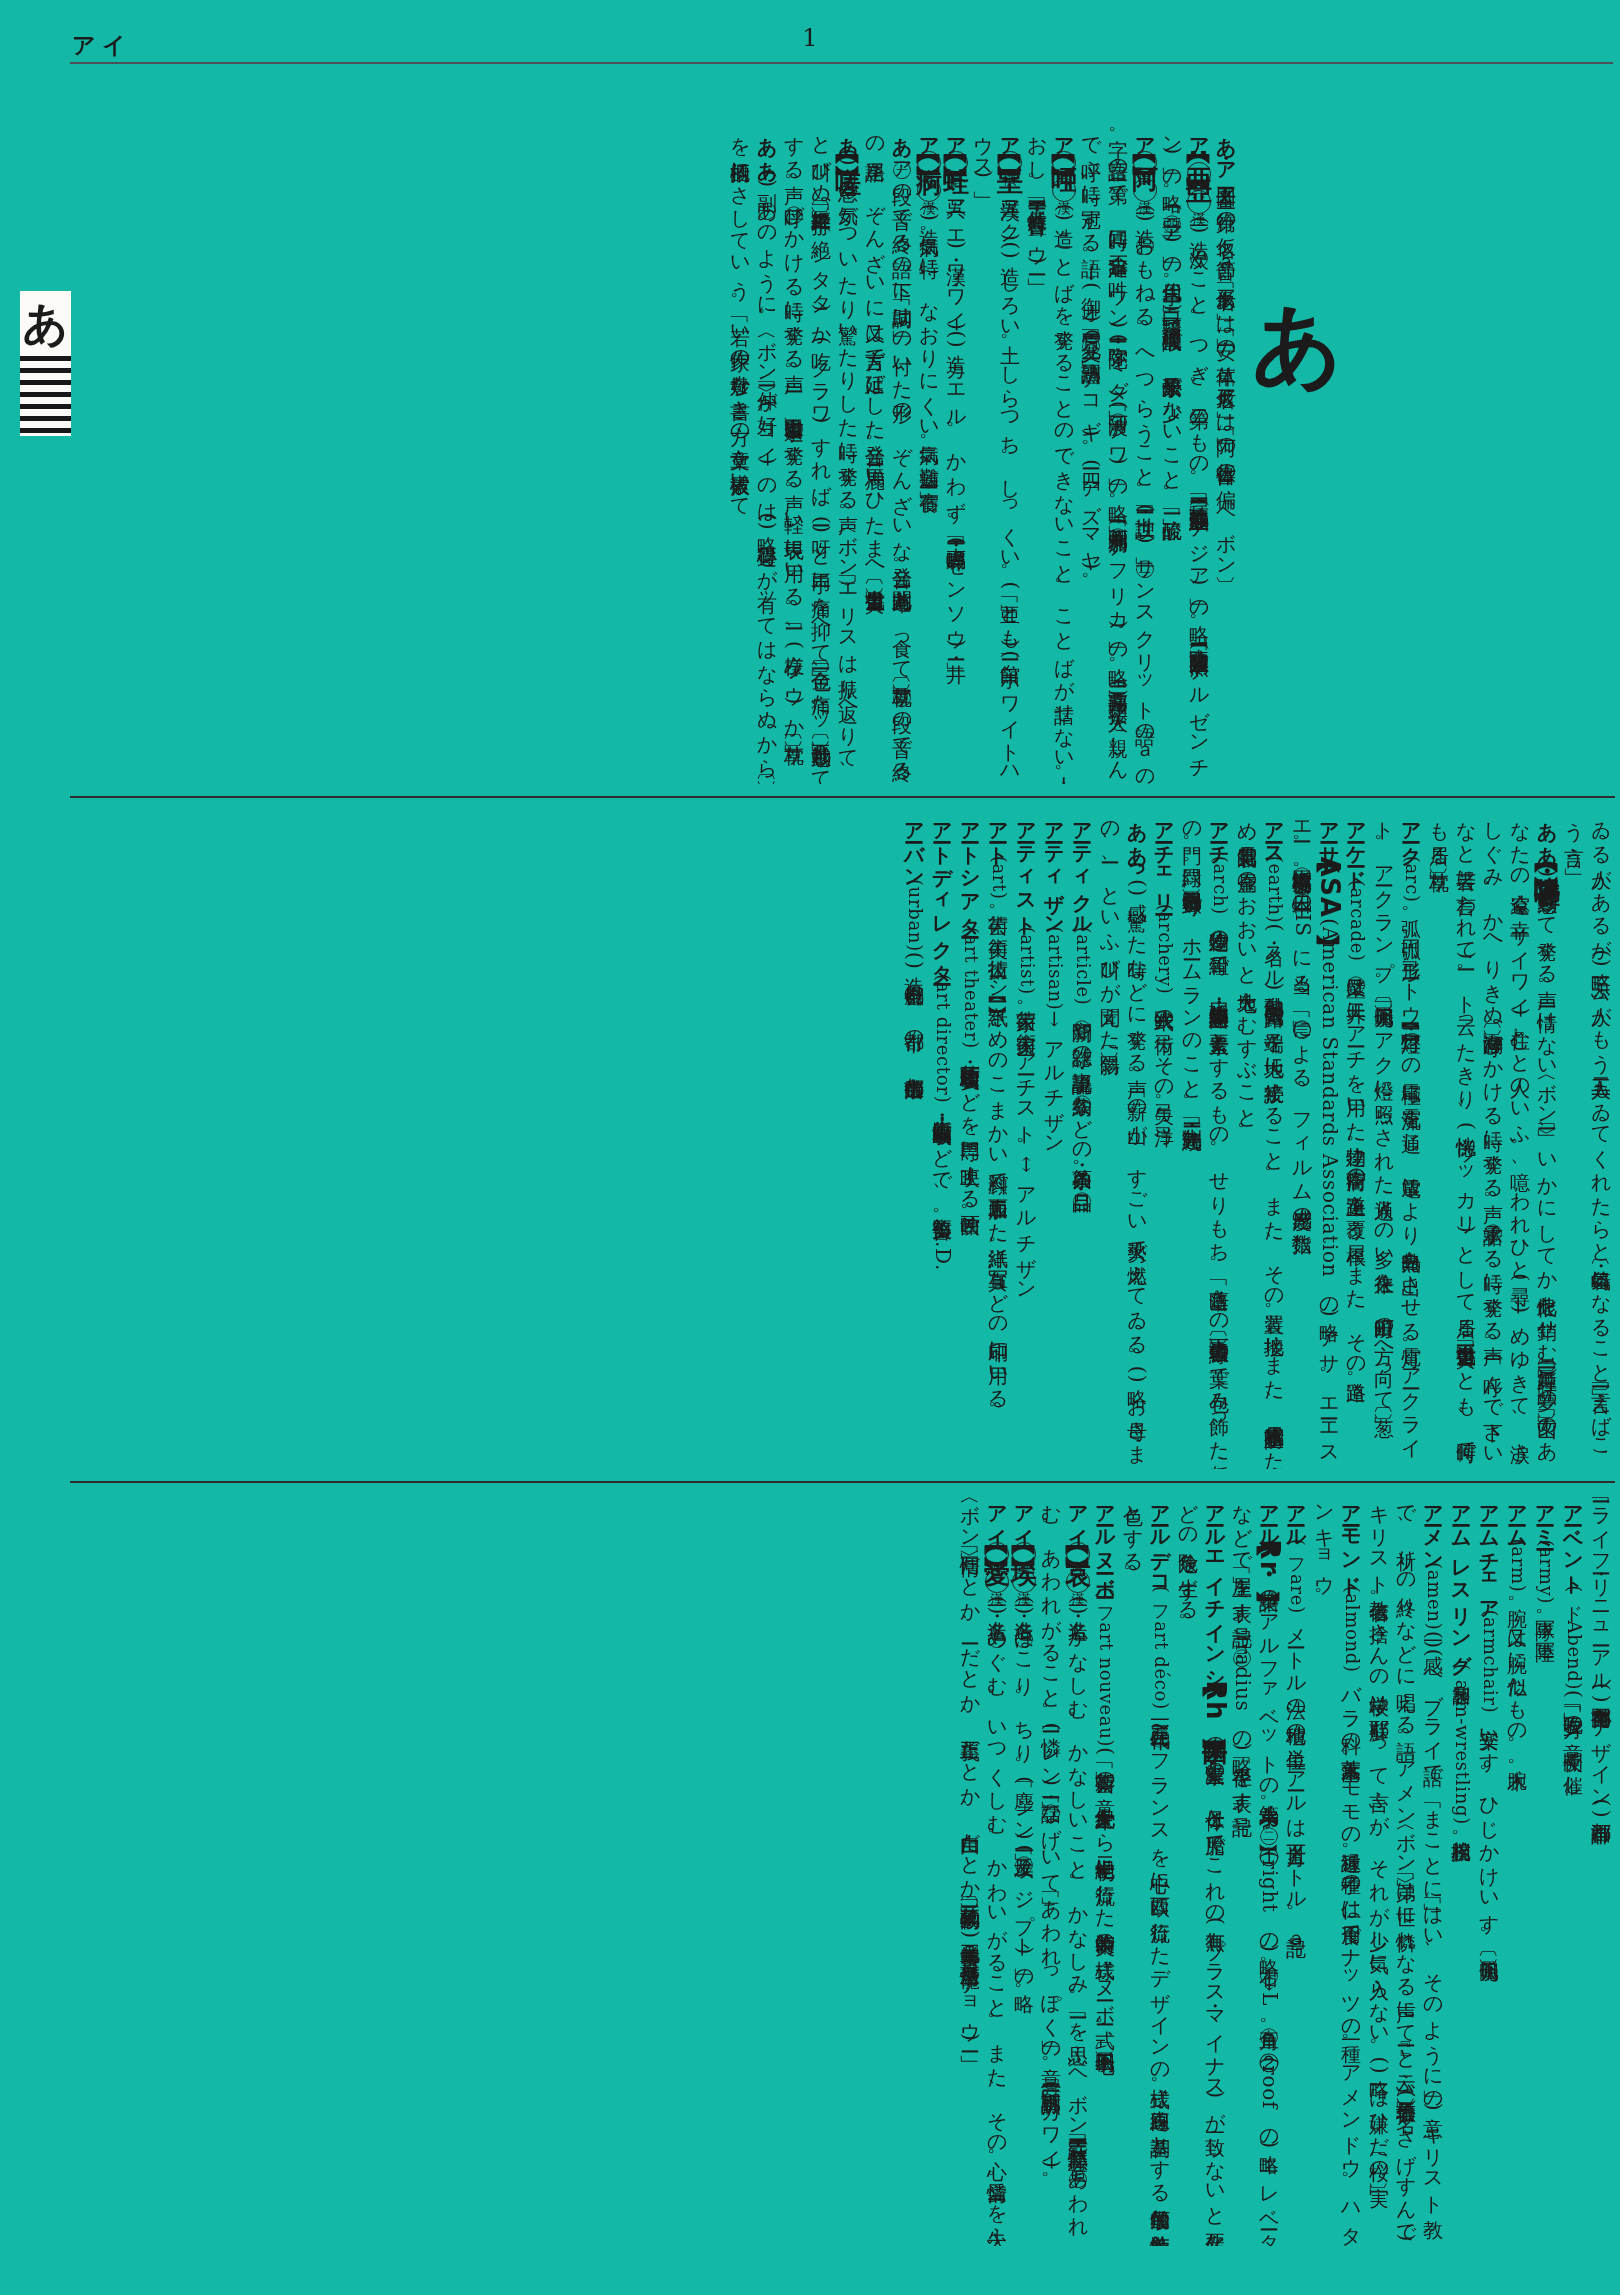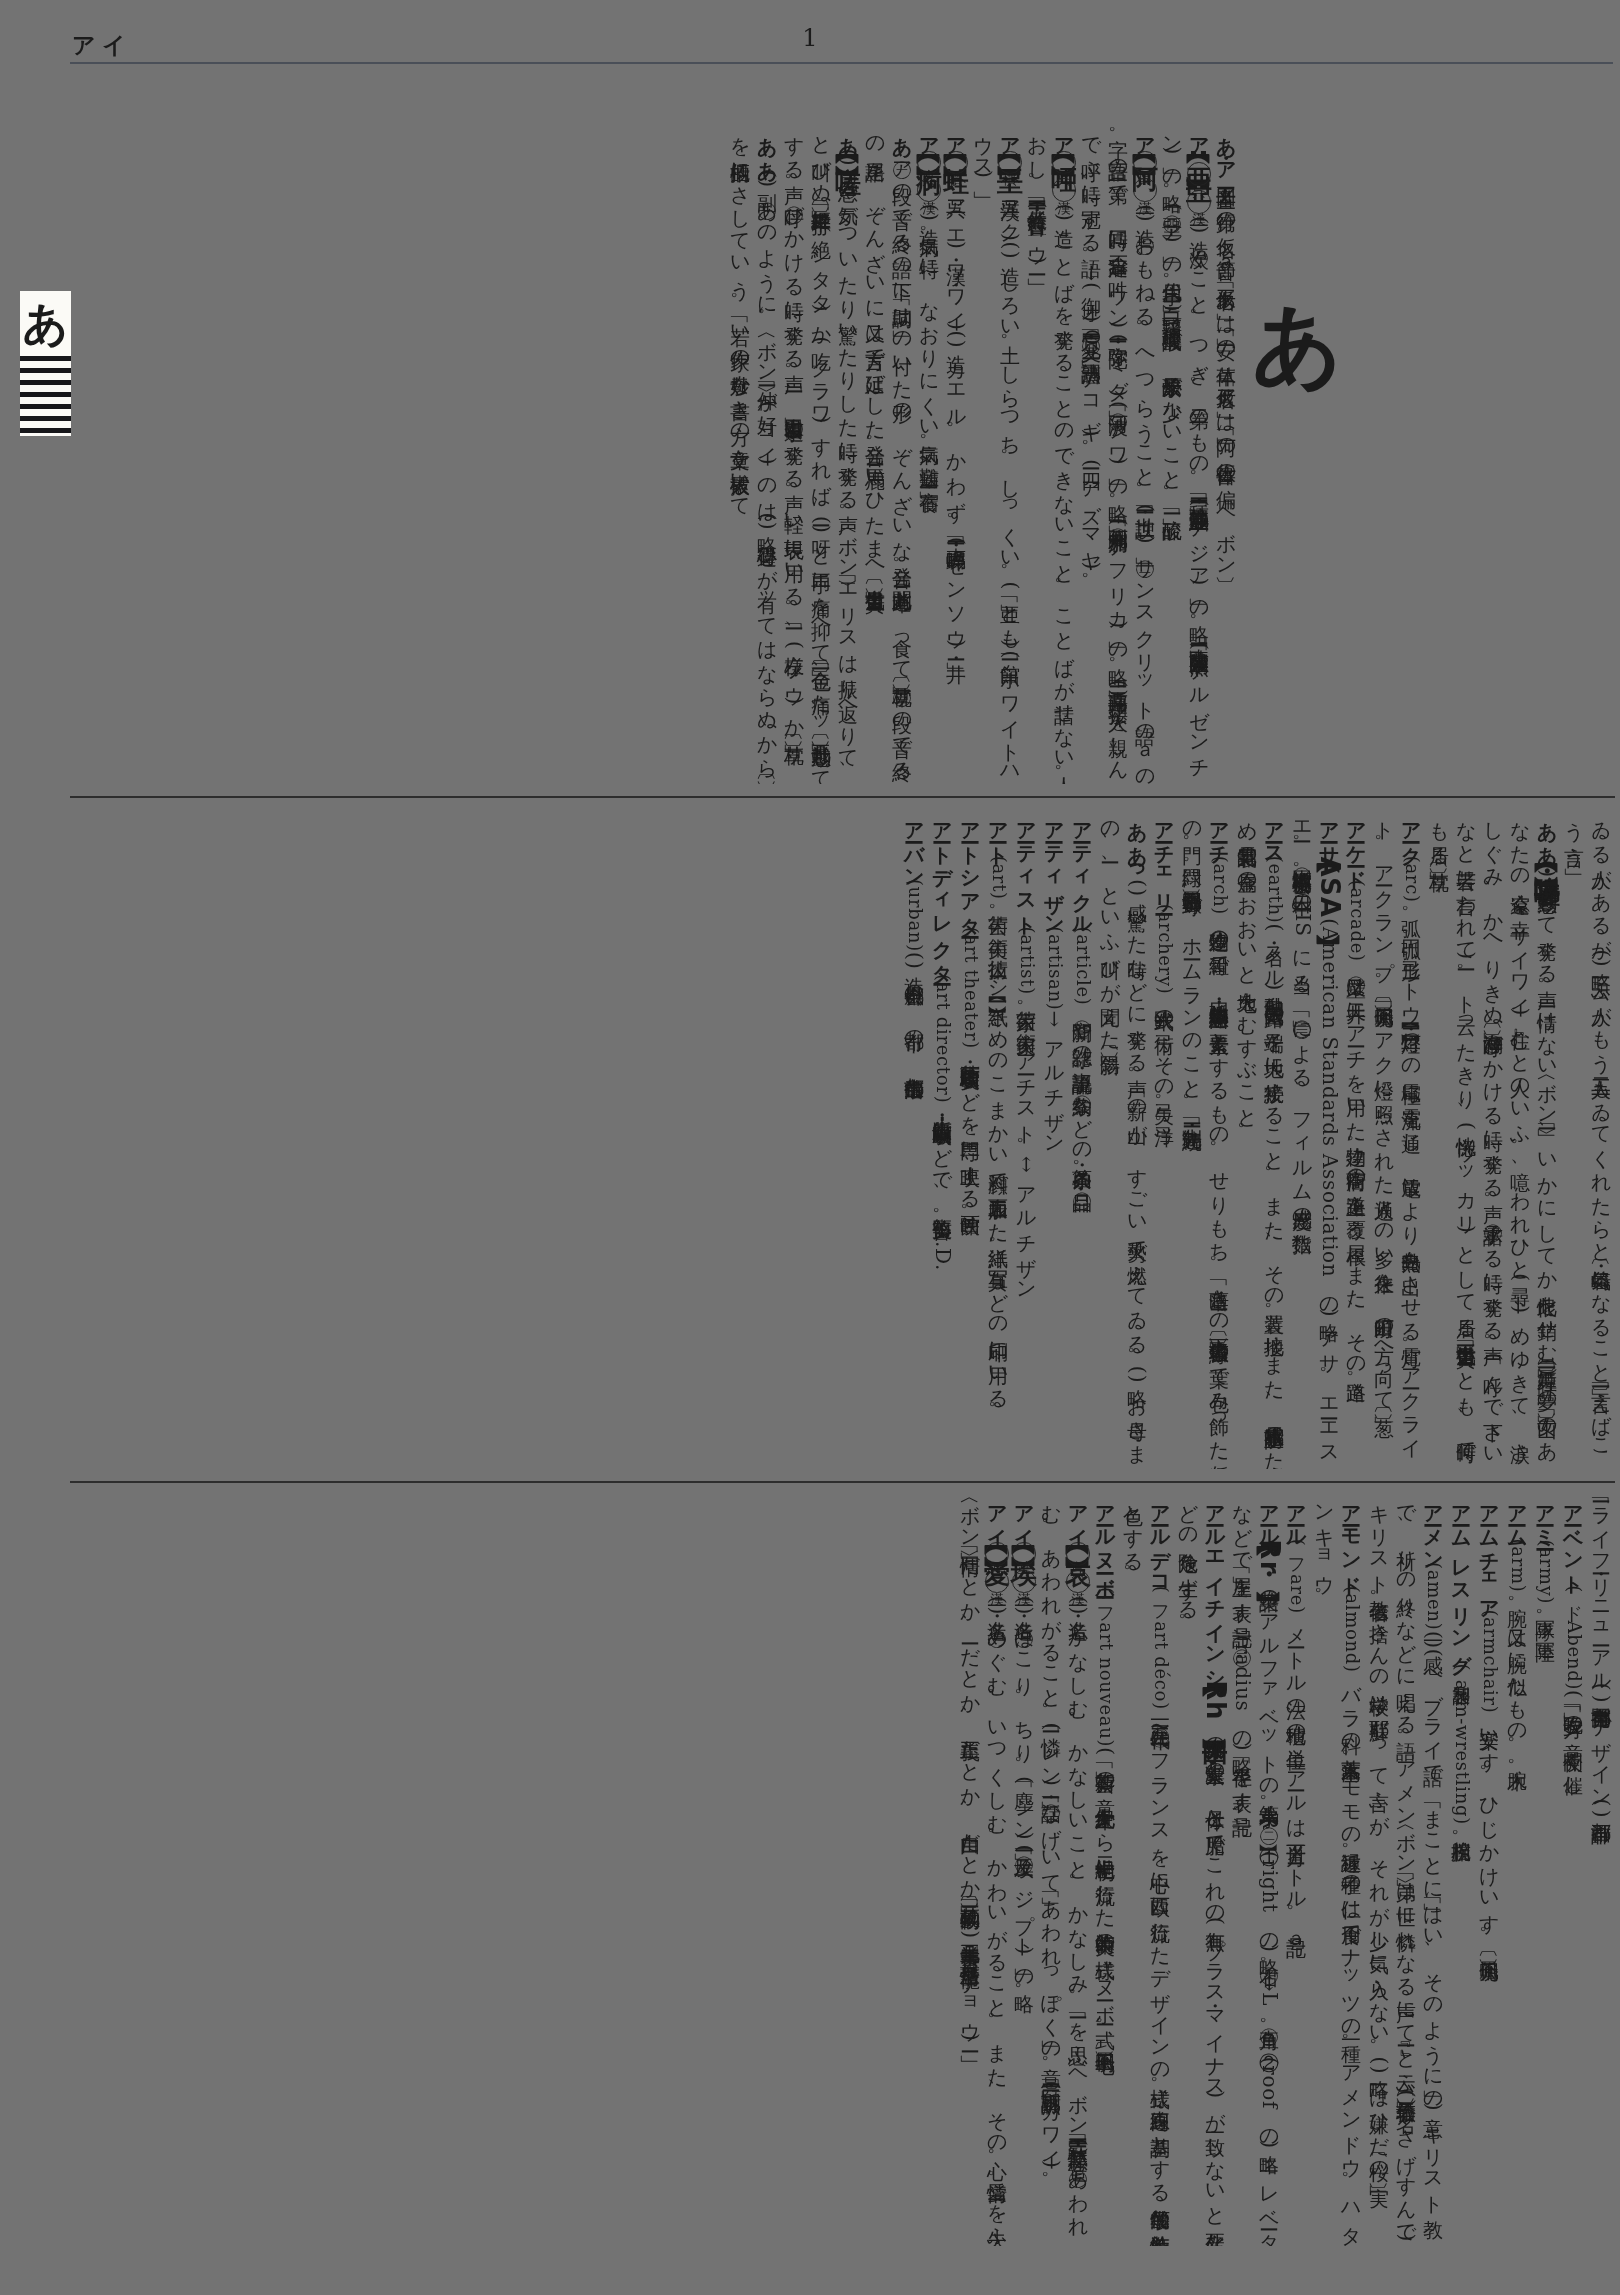--- a/index.html
+++ b/index.html
@@ -2,21 +2,21 @@
 <html style="font-size:10.8px"><head>
 <meta charset="utf-8">
 <style>
   html,body{margin:0;padding:0;}
   body{
     width:1620px;height:2295px;position:relative;
     background:#efeeea;
     font-family:"DejaVu Serif","Liberation Serif",serif;
     color:#1b1b1b;
   }
-  .page{position:absolute;inset:0;background:#737373;}
+  .page{position:absolute;inset:0;background:#14b8a6;}
   
   .guide-word{
     position:absolute;left:72px;top:30px;
     font-size:23px;font-weight:bold;letter-spacing:6.8px;
     font-family:"DejaVu Sans","Liberation Sans",sans-serif;
   }
   .page-number{
     position:absolute;left:0;right:0;top:24px;text-align:center;
     font-size:24px;font-family:"DejaVu Serif",serif;
   }

